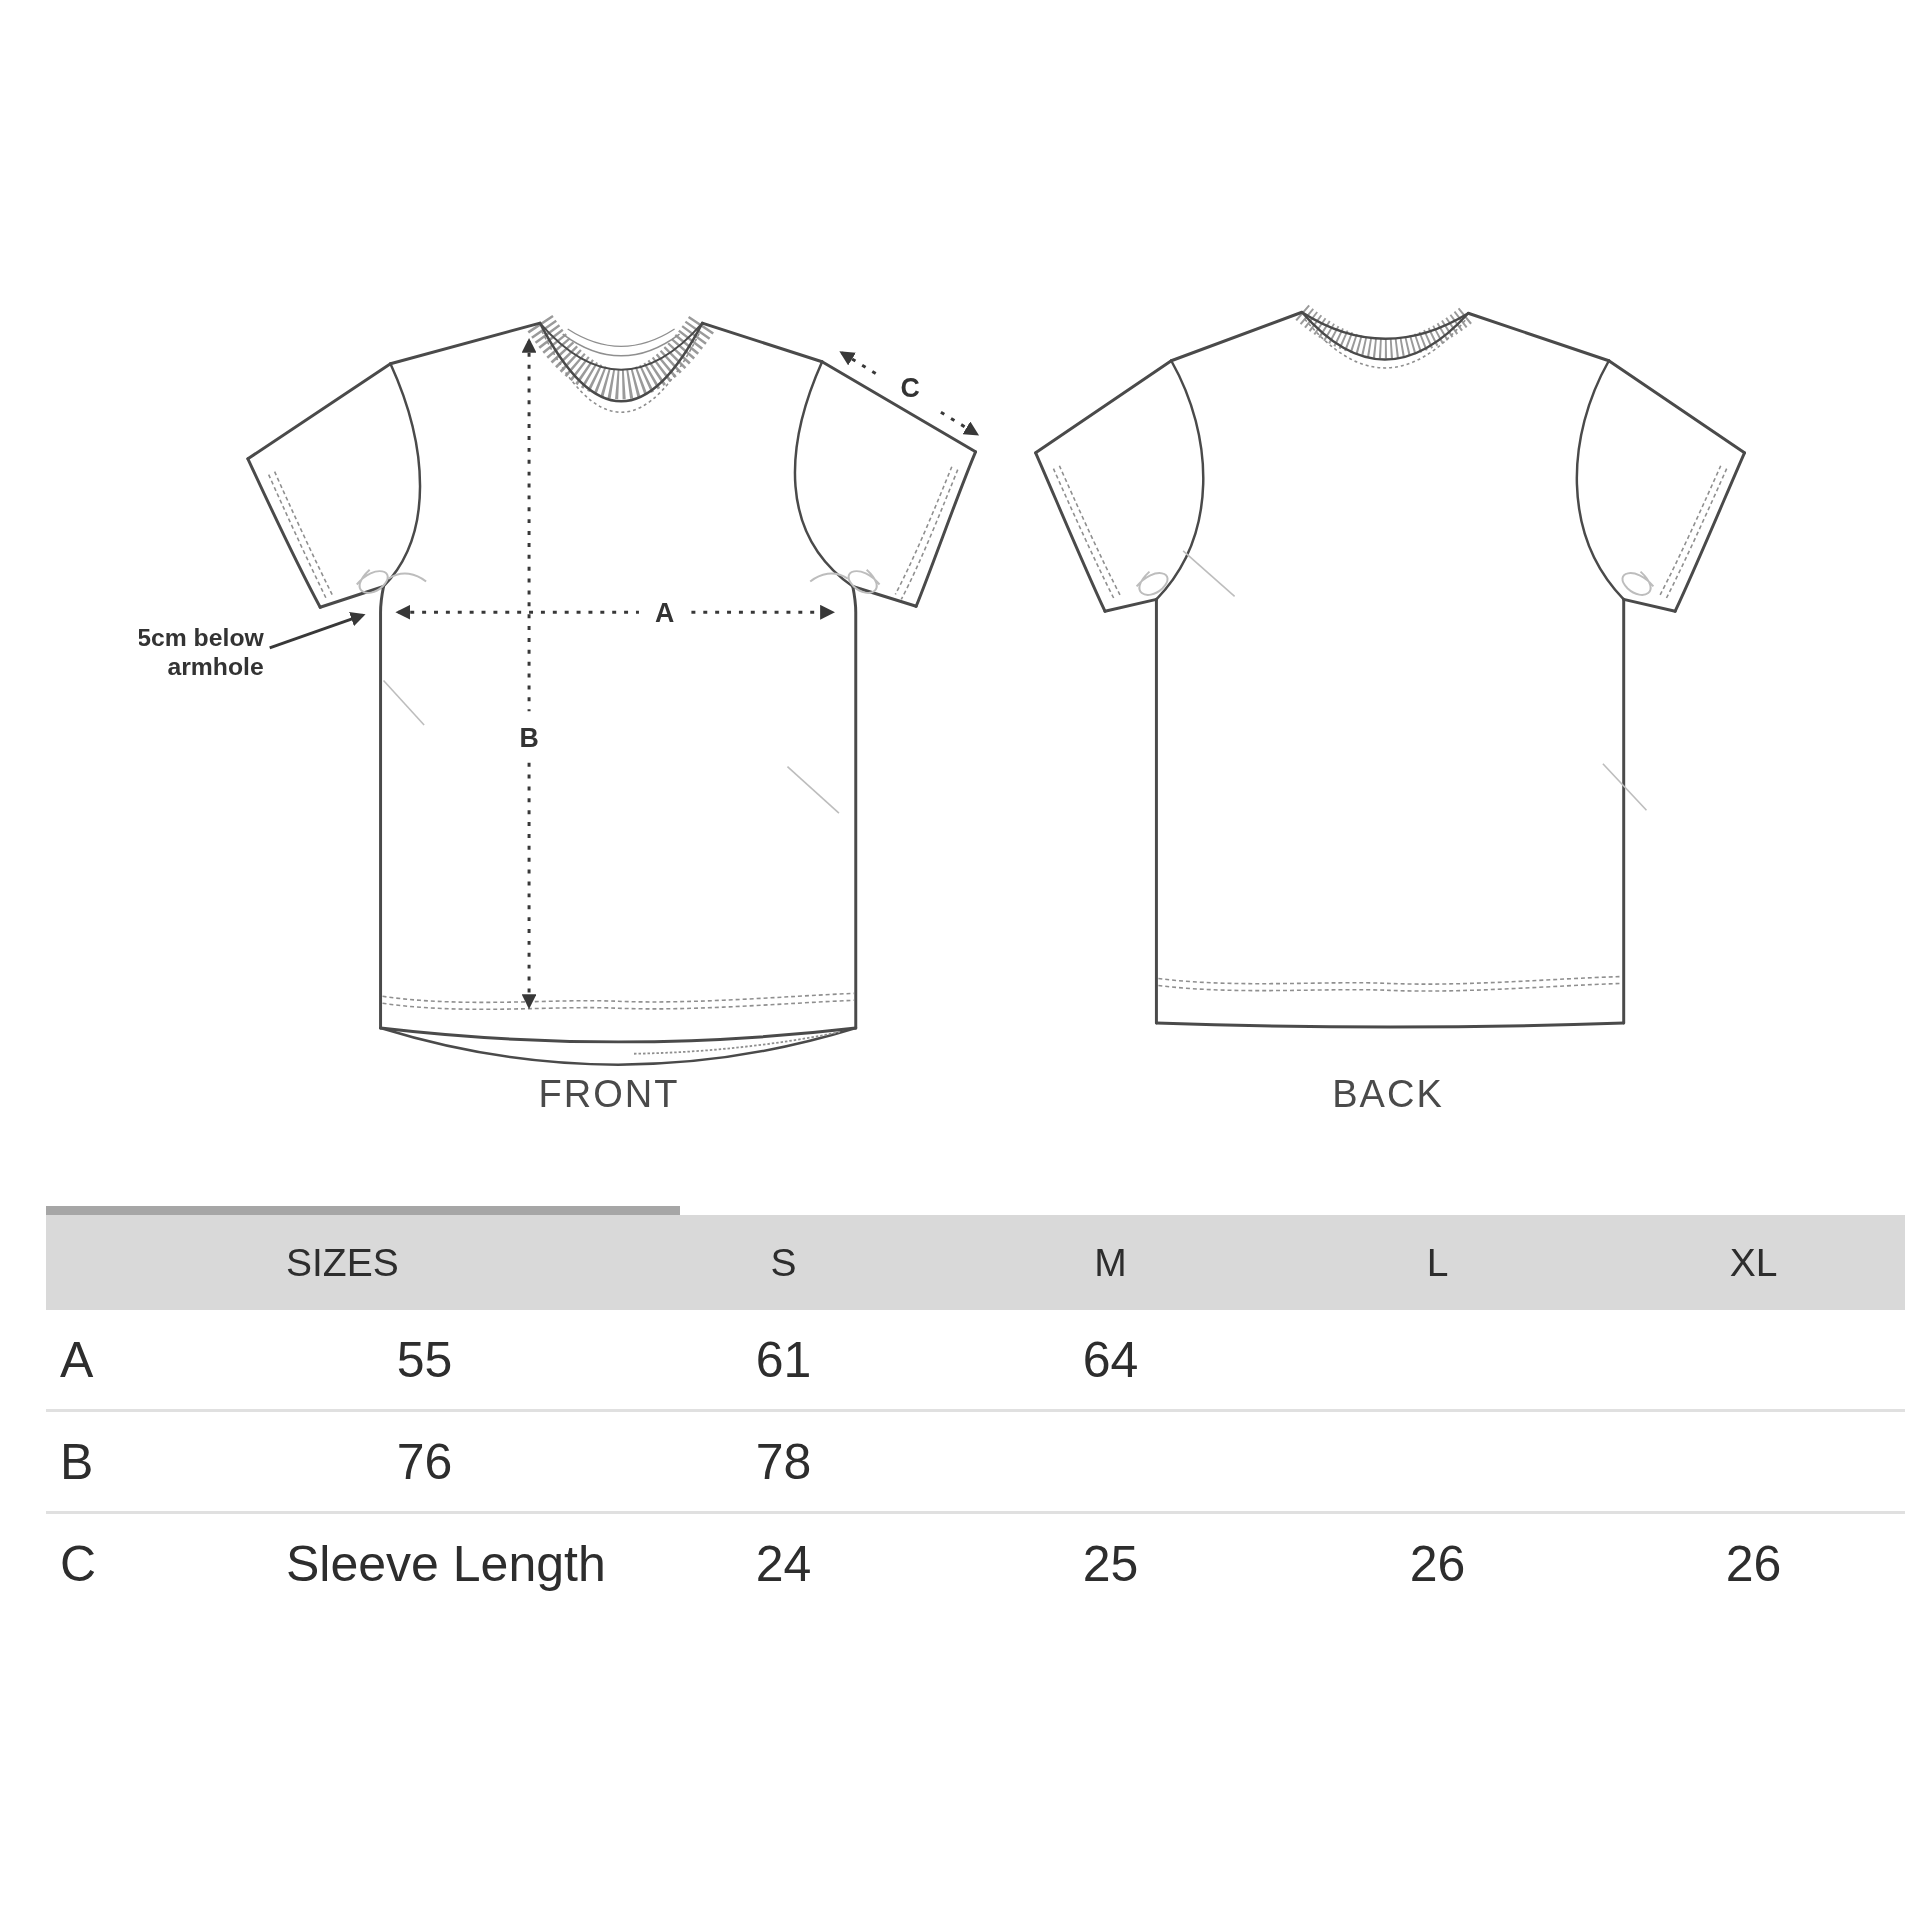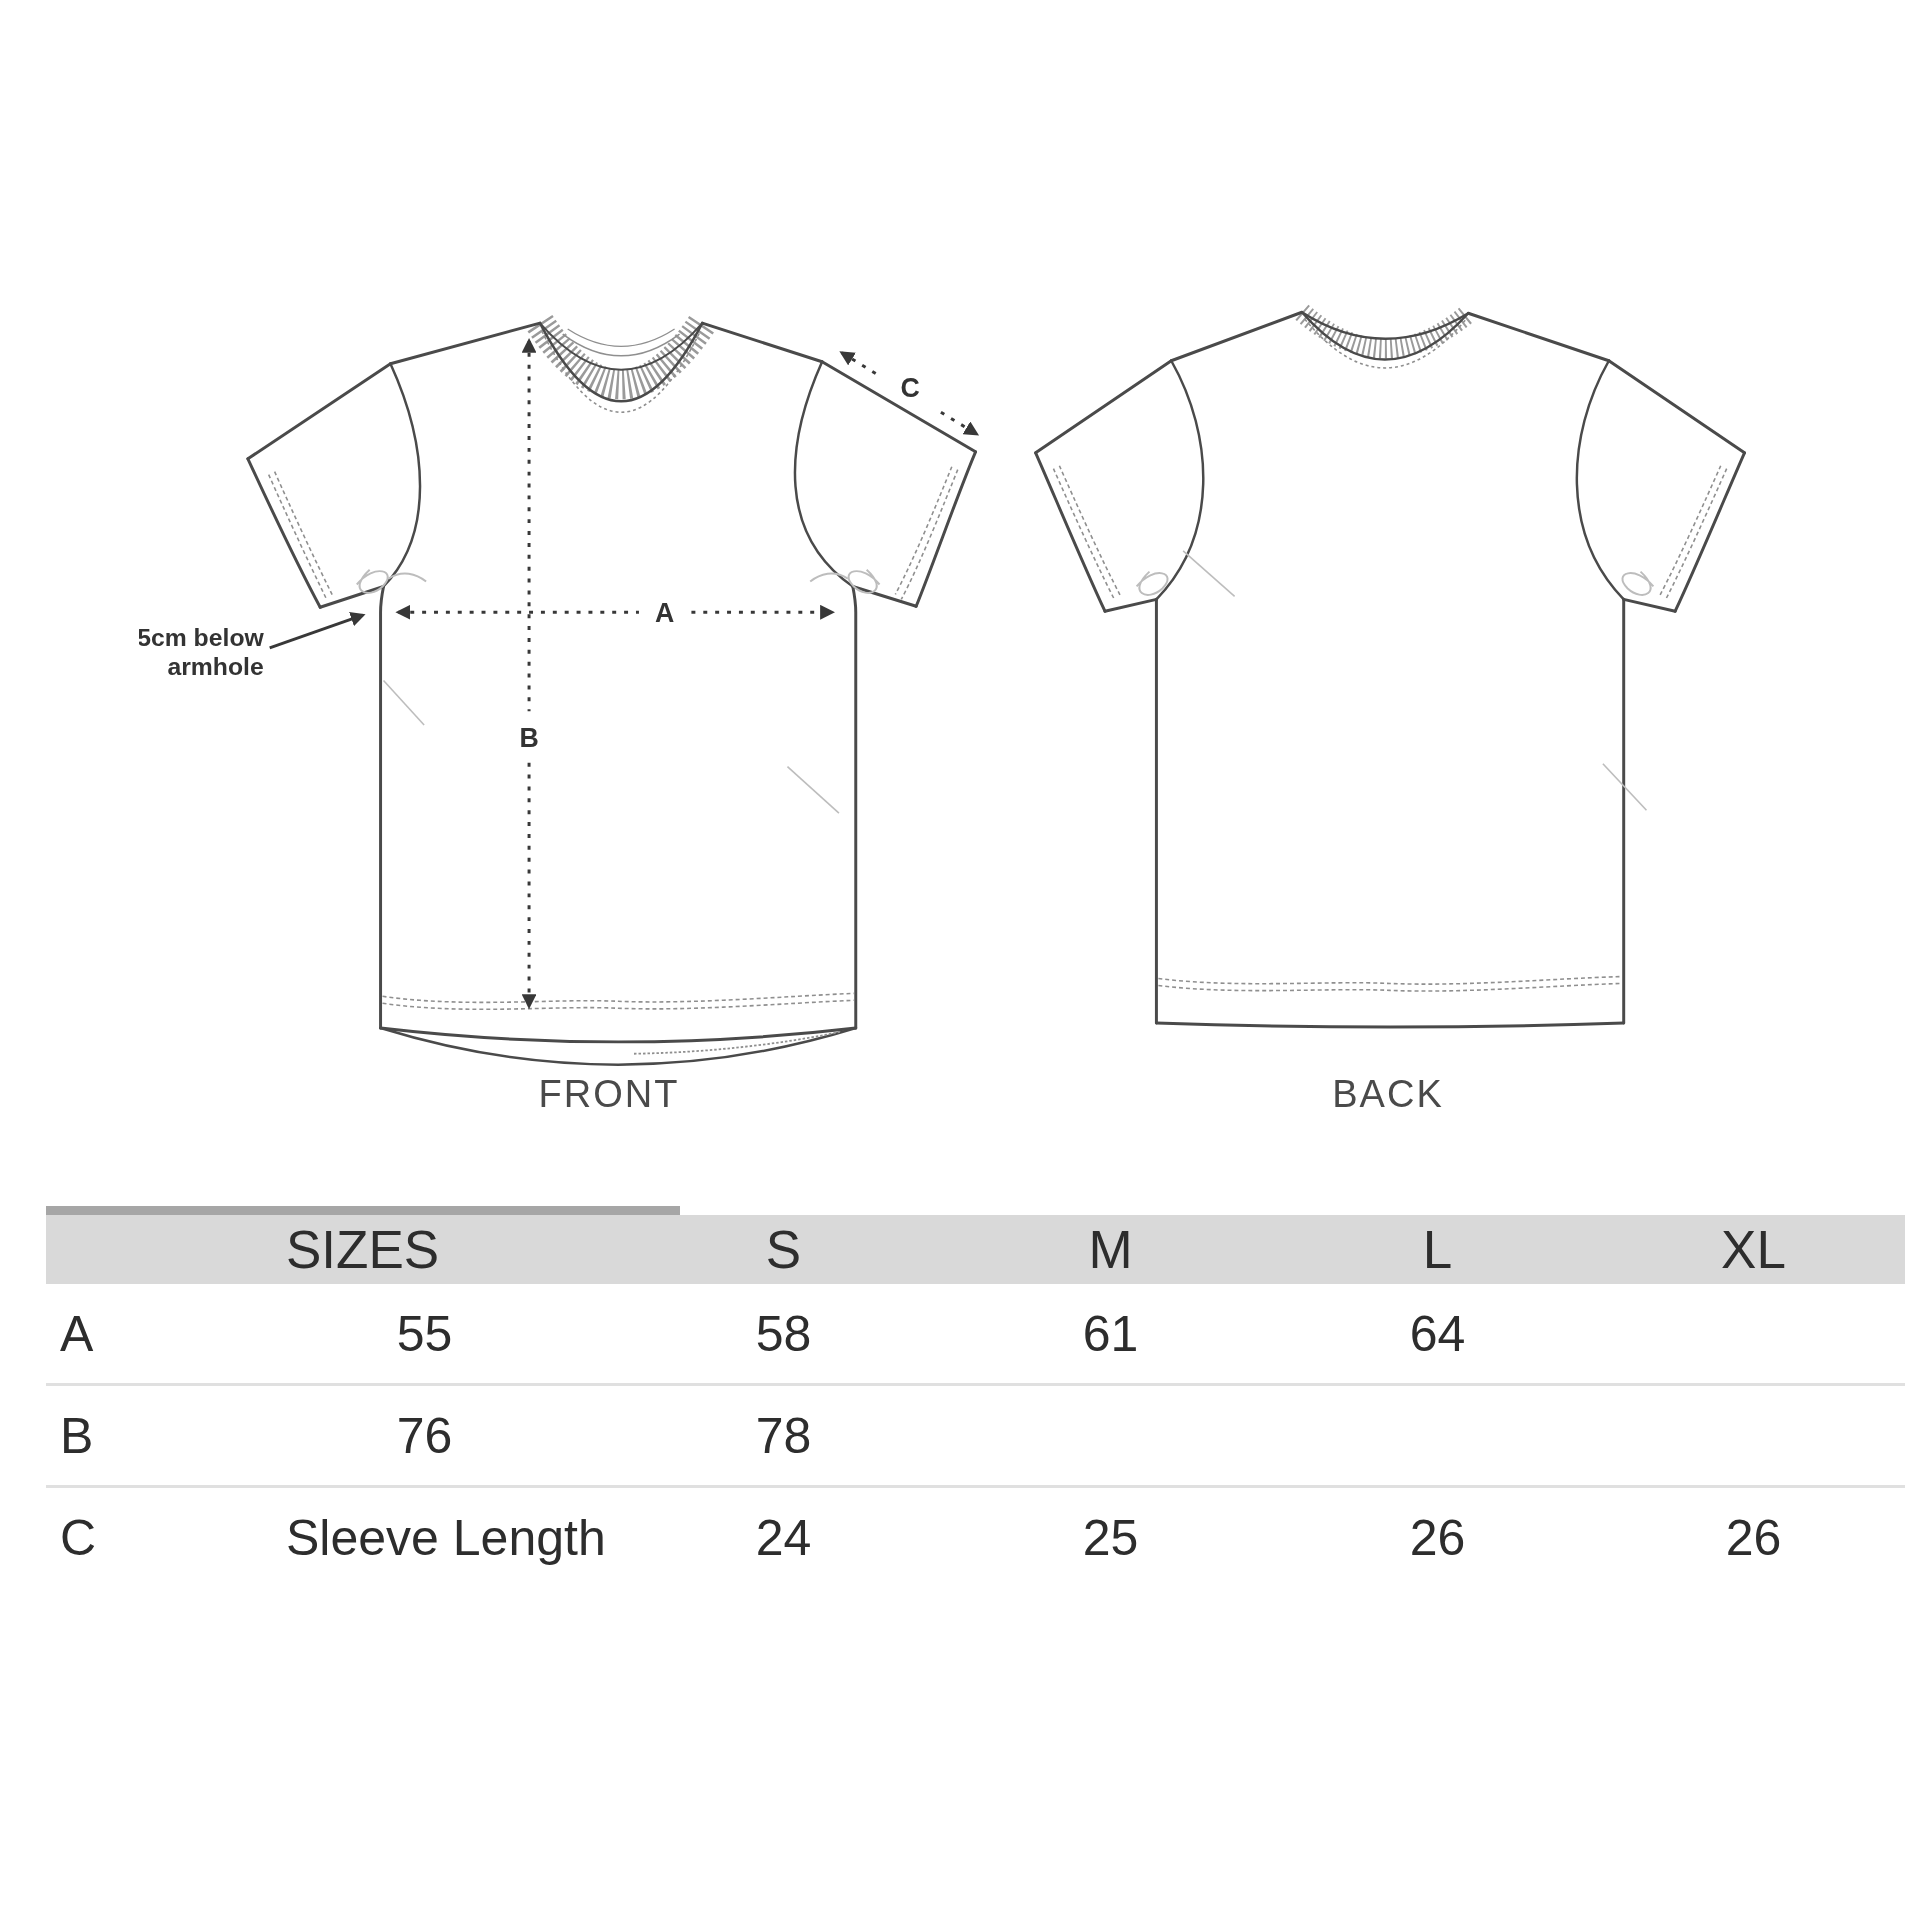--- a/index.html
+++ b/index.html
@@ -13,21 +13,21 @@
     font-size:38px;color:#4a4a4a;letter-spacing:2px;font-weight:normal;
   }
   
   .table-topbar{
     position:absolute;left:46px;top:1206px;width:634px;height:9px;background:#a6a6a6;
   }
   .size-table{
     position:absolute;left:46px;top:1215px;width:1859px;color:#2d2d2d;
   }
   .trow{display:grid;grid-template-columns:183px 391px 327px 327px 327px 305px;align-items:center;}
-  .trow.head{height:69px;background:#d9d9d9;font-size:53px;}
+  .trow.head{height:95px;background:#d9d9d9;font-size:39px;}
   .trow.body{height:99px;font-size:50px;}
   .sep{height:3px;background:#e0e0e0;width:100%;}
   .c-letter{padding-left:14px;}
   .c-name{padding-left:57px;}
   .c-val{text-align:center;}
 </style>
 </head>
 <body>
 
 <div class="canvas">
@@ -152,21 +152,20 @@
       <div class="c-name">SIZES</div>
       <div class="c-val">S</div>
       <div class="c-val">M</div>
       <div class="c-val">L</div>
       <div class="c-val">XL</div>
     </div>
 
     <div class="trow body">
       <div class="c-letter">A</div>
       <div class="c-val">55</div>
-      <div class="c-val">58</div>
       <div class="c-val">61</div>
       <div class="c-val">64</div>
     </div>
 
     <div class="sep"></div>
 
     <div class="trow body">
       <div class="c-letter">B</div>
       <div class="c-val">76</div>
       <div class="c-val">78</div>

